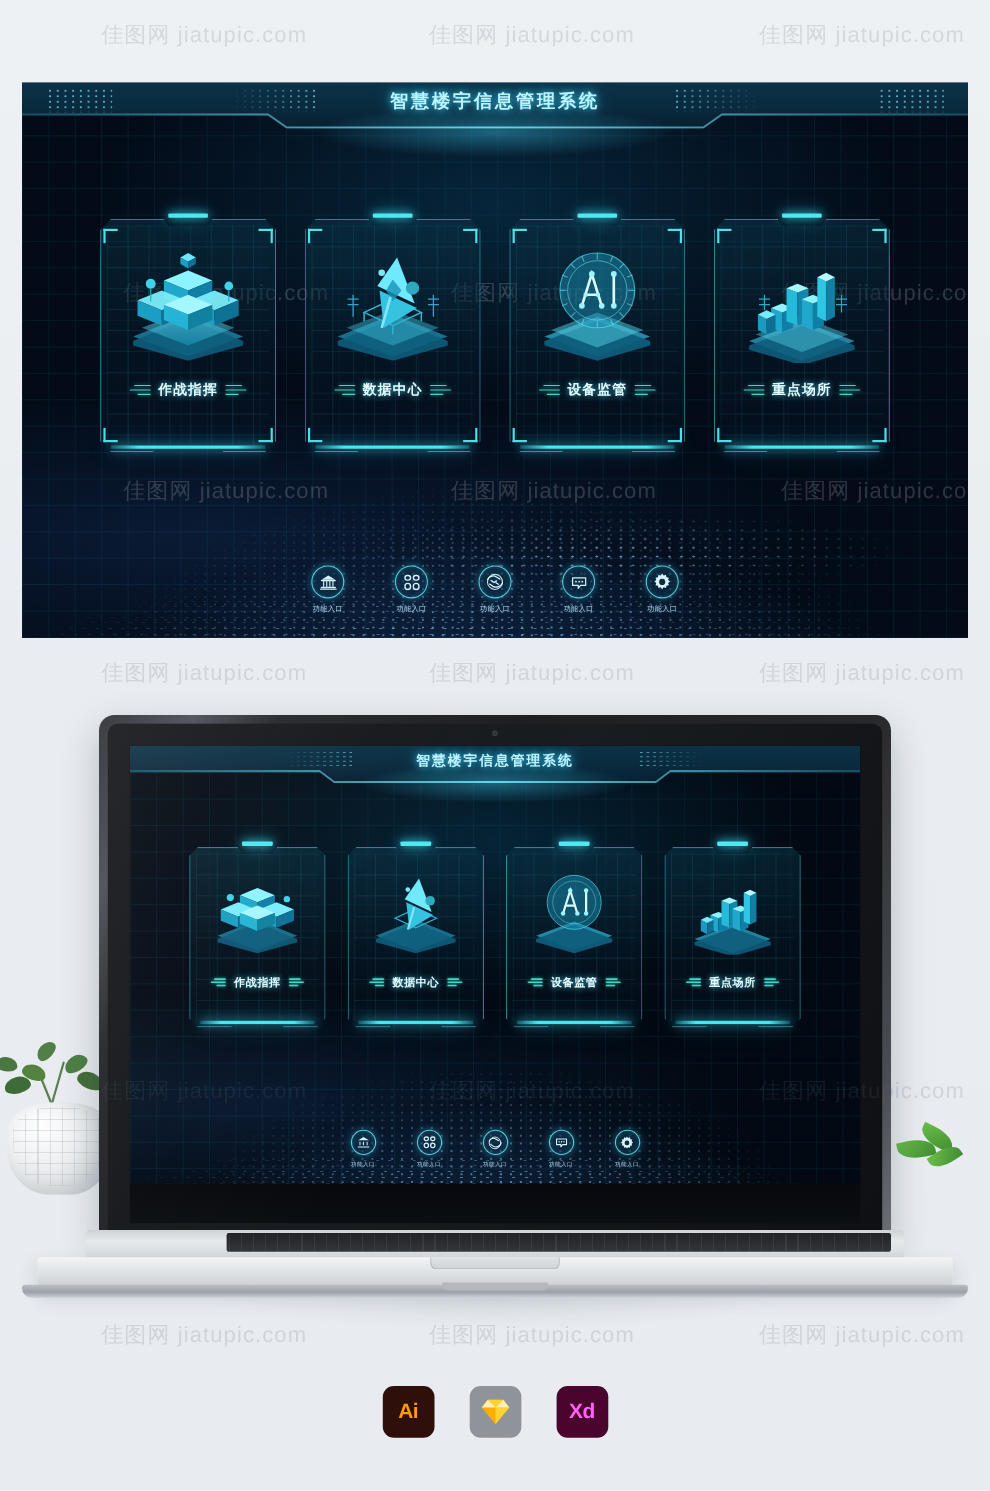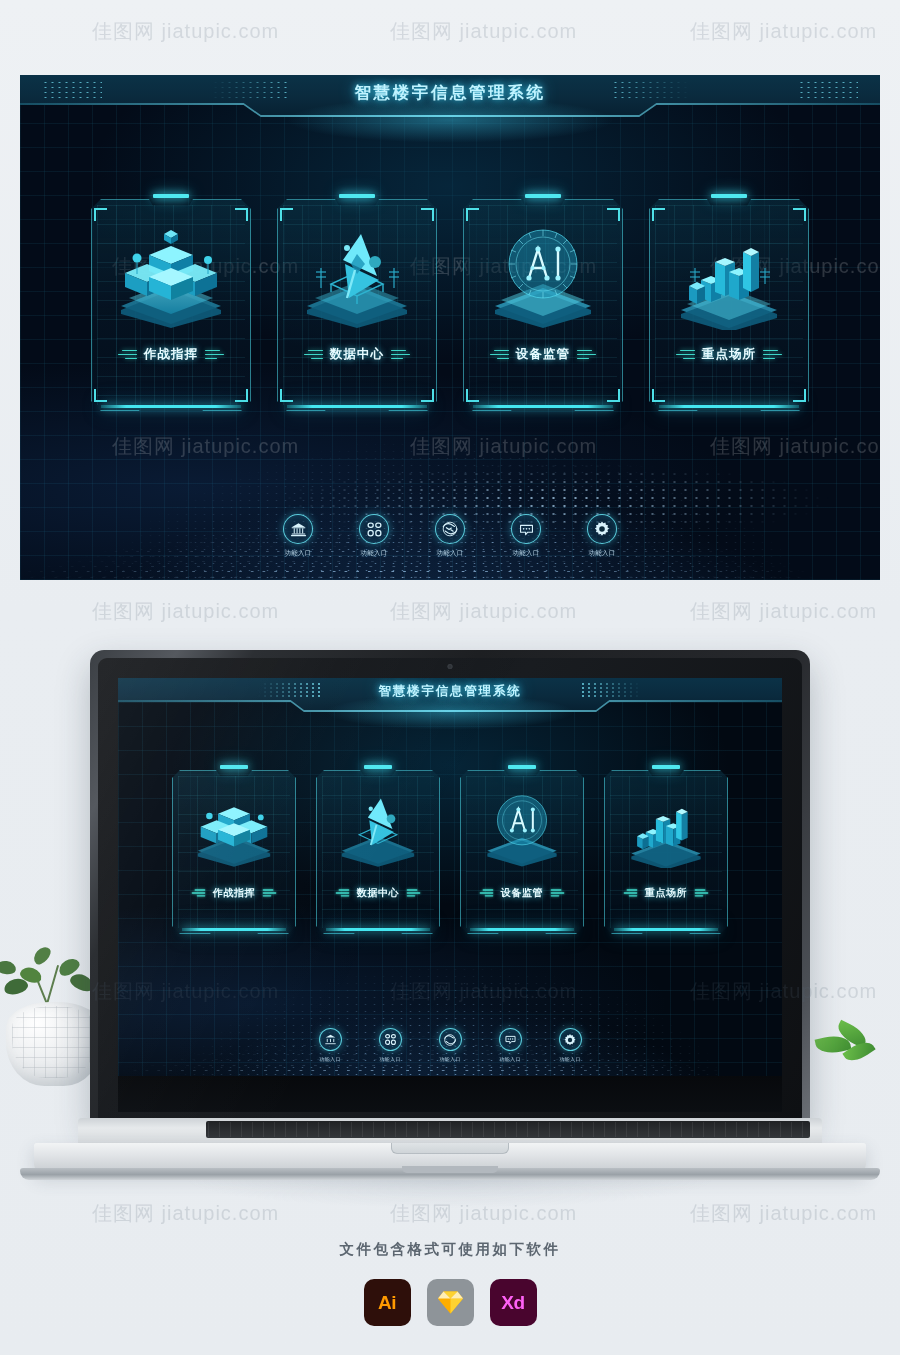--- a/index.html
+++ b/index.html
@@ -252,21 +252,21 @@
   .leaf { position:absolute; background:#4e7a44; border-radius:50% 50% 50% 50% / 60% 60% 40% 40%; }
   .stem { position:absolute; background:#5d7e4e; border-radius:2px; }
 
   
   .leaf-r { position:absolute; right:18px; top:440px; width:72px; height:44px; }
   .leaf-r .lf { position:absolute; background: linear-gradient(135deg,#6cbf4a,#3f8c32); border-radius: 0 70% 0 70%; }
 
   
   .footer { position:absolute; left:0; top:1240px; width:900px; height:115px; text-align:center; }
   .footer-text { font-size:14.5px; color:#5c6670; letter-spacing:2.5px; font-weight:bold; }
-  .apps { margin-top:20px; display:flex; justify-content:center; gap:16px; }
+  .apps { margin-top:20px; display:flex; justify-content:center; gap:32px; }
   .app { width:47px; height:47px; border-radius:10px; display:flex; align-items:center; justify-content:center;
          font-weight:bold; font-size:19px; letter-spacing:-.5px; }
   .app.ai { background:#2e0f0a; color:#ff9a00; }
   .app.sk { background:#8e9499; }
   .app.xd { background:#49052e; color:#ff61f6; }
   .gem { width:27px; height:25px; position:relative; }
 
   .shadow-strip {
     position:absolute; left:0; top:1180px; width:900px; height:40px;
     background: radial-gradient(ellipse 42% 100% at 50% 0%, rgba(120,135,150,.16), rgba(0,0,0,0) 70%);
@@ -903,21 +903,20 @@
   <div class="wm dark" style="left:390px; top:978px;"><span>佳图网</span> <span>jiatupic.com</span></div>
   <div class="wm dark" style="left:690px; top:978px;"><span>佳图网</span> <span>jiatupic.com</span></div>
   <div class="wm dark" style="left:92px; top:598px;"><span>佳图网</span> <span>jiatupic.com</span></div>
   <div class="wm dark" style="left:390px; top:598px;"><span>佳图网</span> <span>jiatupic.com</span></div>
   <div class="wm dark" style="left:690px; top:598px;"><span>佳图网</span> <span>jiatupic.com</span></div>
   <div class="wm dark" style="left:92px; top:1200px;"><span>佳图网</span> <span>jiatupic.com</span></div>
   <div class="wm dark" style="left:390px; top:1200px;"><span>佳图网</span> <span>jiatupic.com</span></div>
   <div class="wm dark" style="left:690px; top:1200px;"><span>佳图网</span> <span>jiatupic.com</span></div>
 
   <div class="footer">
-    <div class="footer-text">文件包含格式可使用如下软件</div>
     <div class="apps">
       <div class="app ai">
           <span>Ai</span>
         </div>
       <div class="app sk">
         <svg class="gem" viewBox="0 0 34 32">
           <polygon points="8,2 26,2 33,11 17,30 1,11" fill="#fdb300"></polygon>
           <polygon points="8,2 17,11 26,2" fill="#fdd231"></polygon>
           <polygon points="1,11 17,11 17,30" fill="#fdad00"></polygon>
           <polygon points="33,11 17,11 17,30" fill="#fdd231"></polygon>

